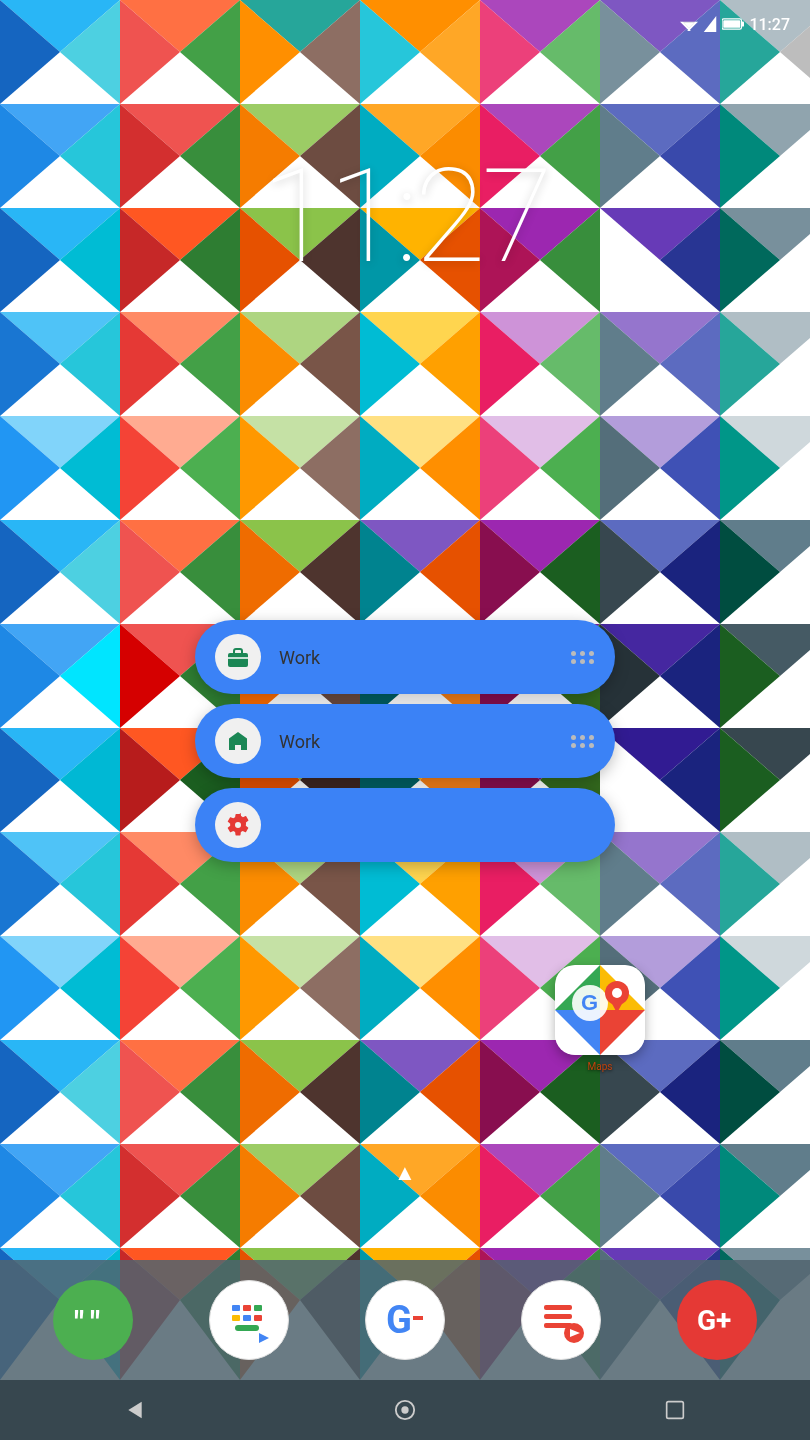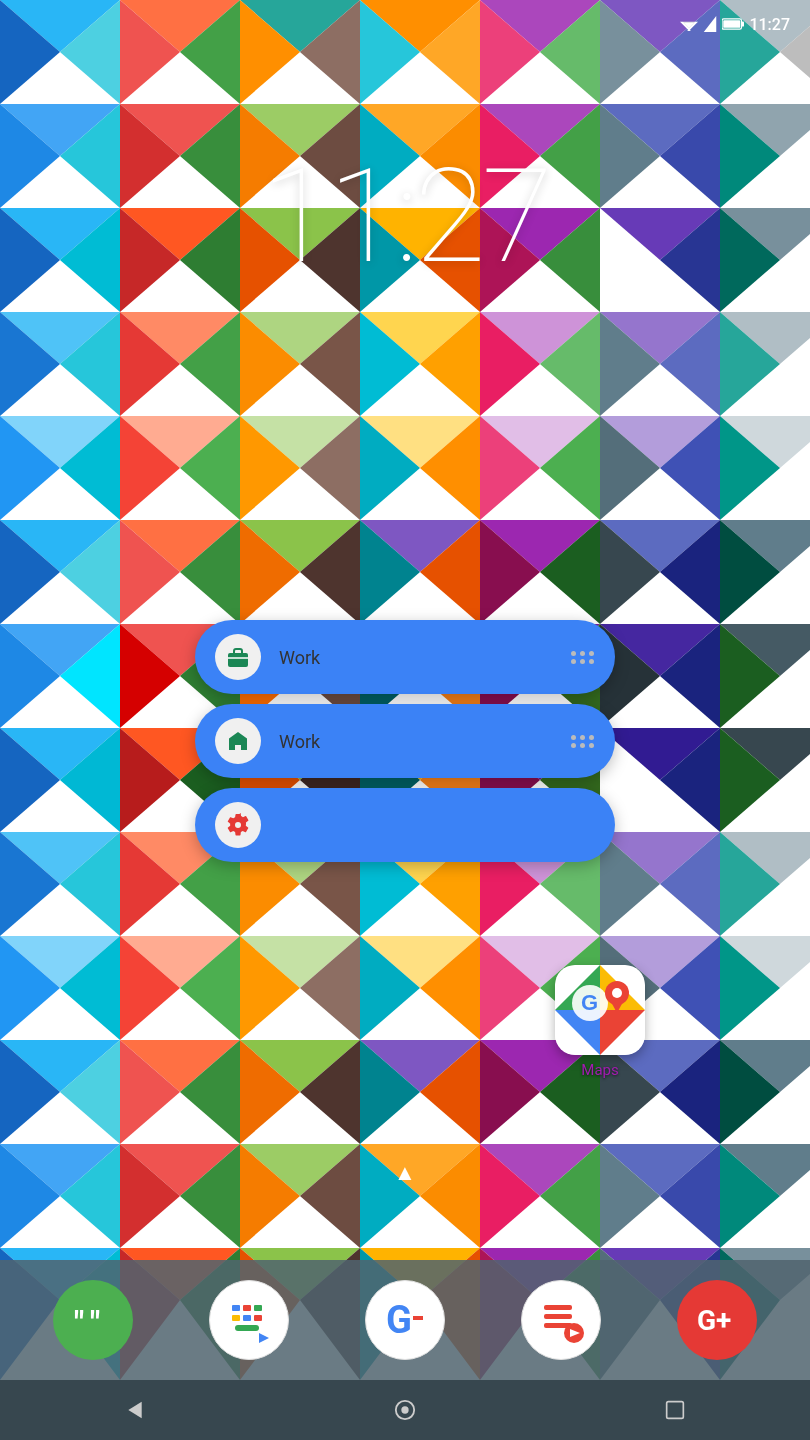--- a/index.html
+++ b/index.html
@@ -126,22 +126,22 @@
 
     .maps-icon {
       width: 90px;
       height: 90px;
       border-radius: 20px;
       overflow: hidden;
       box-shadow: 0 4px 12px rgba(0,0,0,0.3);
     }
 
     .maps-label {
-      color: #a21caf;
-      font-size: 15px;
+      color: #c2410c;
+      font-size: 10px;
       text-shadow: 0 1px 3px rgba(0,0,0,0.7);
     }
 
     
     .up-arrow {
       position: absolute;
       top: 1160px;
       left: 50%;
       transform: translateX(-50%);
       color: white;

